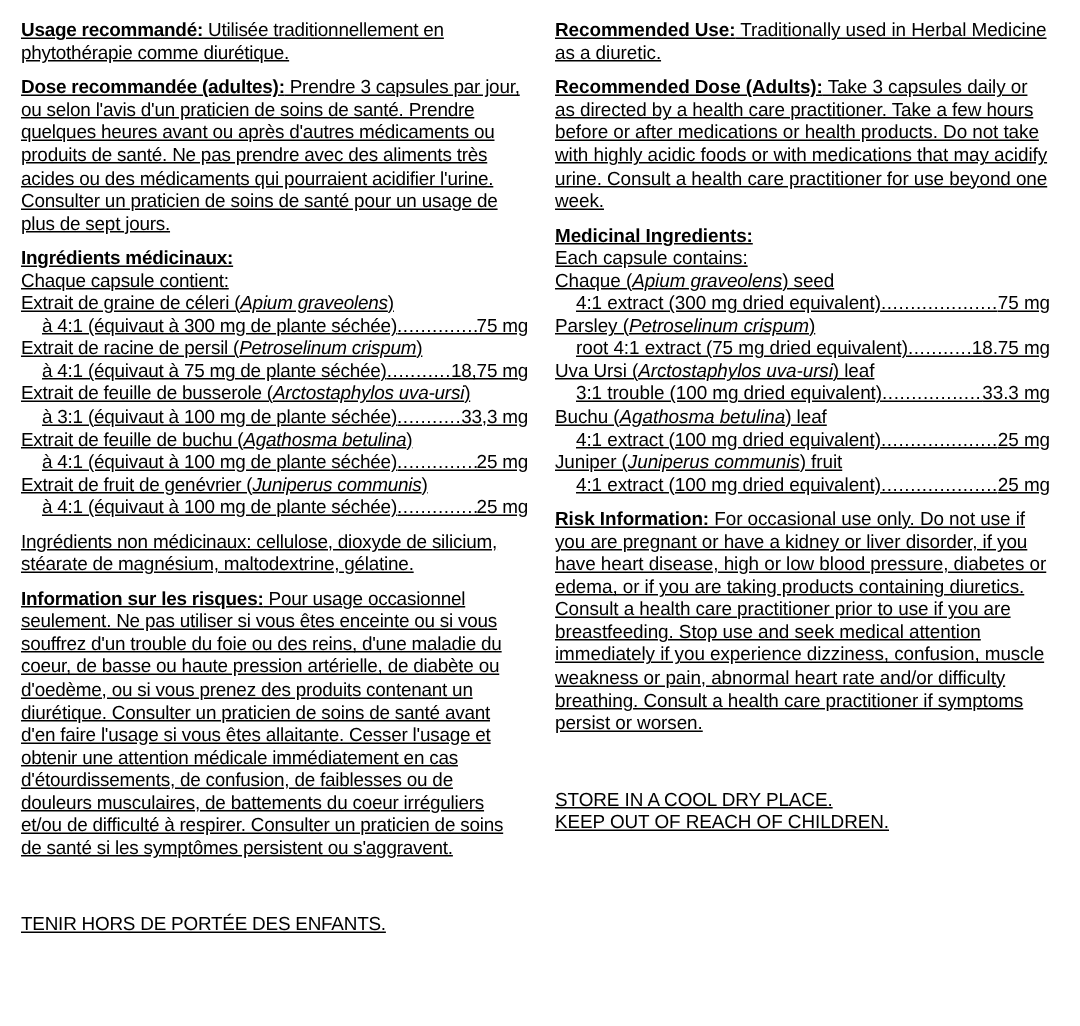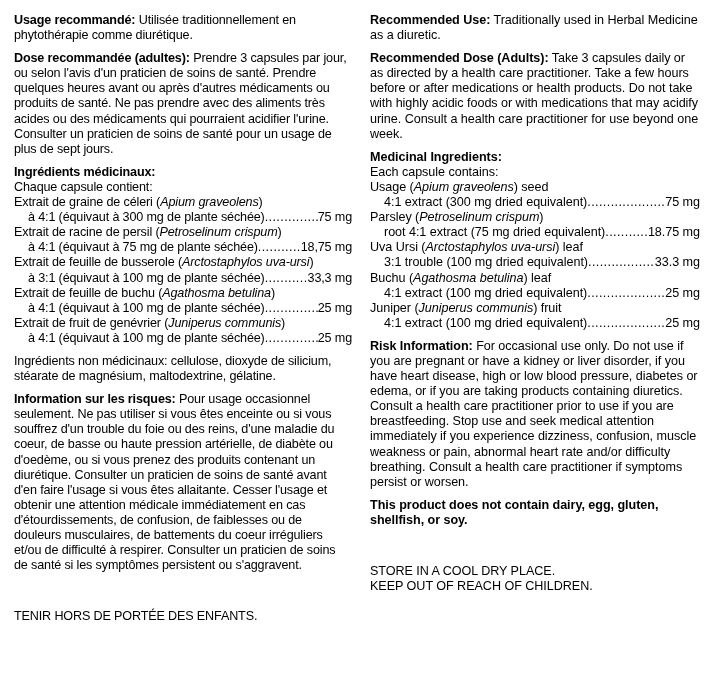--- a/index.html
+++ b/index.html
@@ -15,20 +15,21 @@
     overflow: hidden;
   }
   .label-sheet {
     position: relative;
     width: 628px;
     height: 684px;
     box-sizing: border-box;
     padding: 13px 0 0 0;
     display: flex;
     align-items: flex-start;
+    text-decoration: underline;
   }
   .column {
     box-sizing: border-box;
     font-size: 12.6px;
     line-height: 15.1px;
     letter-spacing: -0.15px;
   }
   .column-fr {
     width: 360px;
     padding: 0 8px 0 14px;
@@ -176,21 +177,21 @@
 
     <p class="para">
       <span class="lead">Recommended Dose (Adults):</span><span> Take 3 capsules daily or as directed by a health care practitioner. Take a few hours before or after medications or health products. Do not take with highly acidic foods or with medications that may acidify urine. Consult a health care practitioner for use beyond one week.</span>
     </p>
 
     <p class="section-title">Medicinal Ingredients:</p>
     <p class="sub-line">Each capsule contains:</p>
 
     <div class="ing-list">
       <div>
-        <p class="ing-name"><span>Usage (</span><span class="latin">Apium graveolens</span><span>) seed</span></p>
+        <p class="ing-name"><span>Chaque (</span><span class="latin">Apium graveolens</span><span>) seed</span></p>
         <p class="ing-amount-row">
             <span class="ing-desc">4:1 extract (300 mg dried equivalent)</span>
             <span class="leader">......................</span>
             <span class="ing-value">75 mg</span>
           </p>
       </div>
       <div>
         <p class="ing-name"><span>Parsley (</span><span class="latin">Petroselinum crispum</span><span>)</span></p>
         <p class="ing-amount-row">
             <span class="ing-desc">root 4:1 extract (75 mg dried equivalent) </span>
@@ -222,21 +223,20 @@
             <span class="ing-value">25 mg</span>
           </p>
       </div>
     </div>
 
 
     <p class="para">
       <span class="lead">Risk Information:</span><span> For occasional use only. Do not use if you are pregnant or have a kidney or liver disorder, if you have heart disease, high or low blood pressure, diabetes or edema, or if you are taking products containing diuretics. Consult a health care practitioner prior to use if you are breastfeeding. Stop use and seek medical attention immediately if you experience dizziness, confusion, muscle weakness or pain, abnormal heart rate and/or difficulty breathing. Consult a health care practitioner if symptoms persist or worsen.</span>
     </p>
 
-    <p class="allergen">This product does not contain dairy, egg, gluten, shellfish, or soy.</p>
 
     <div class="storage-block">
       <p class="storage-line">STORE IN A COOL DRY PLACE.</p>
       <p class="storage-line">KEEP OUT OF REACH OF CHILDREN.</p>
     </div>
   </div>
 
 </div>
 
 </body></html>

